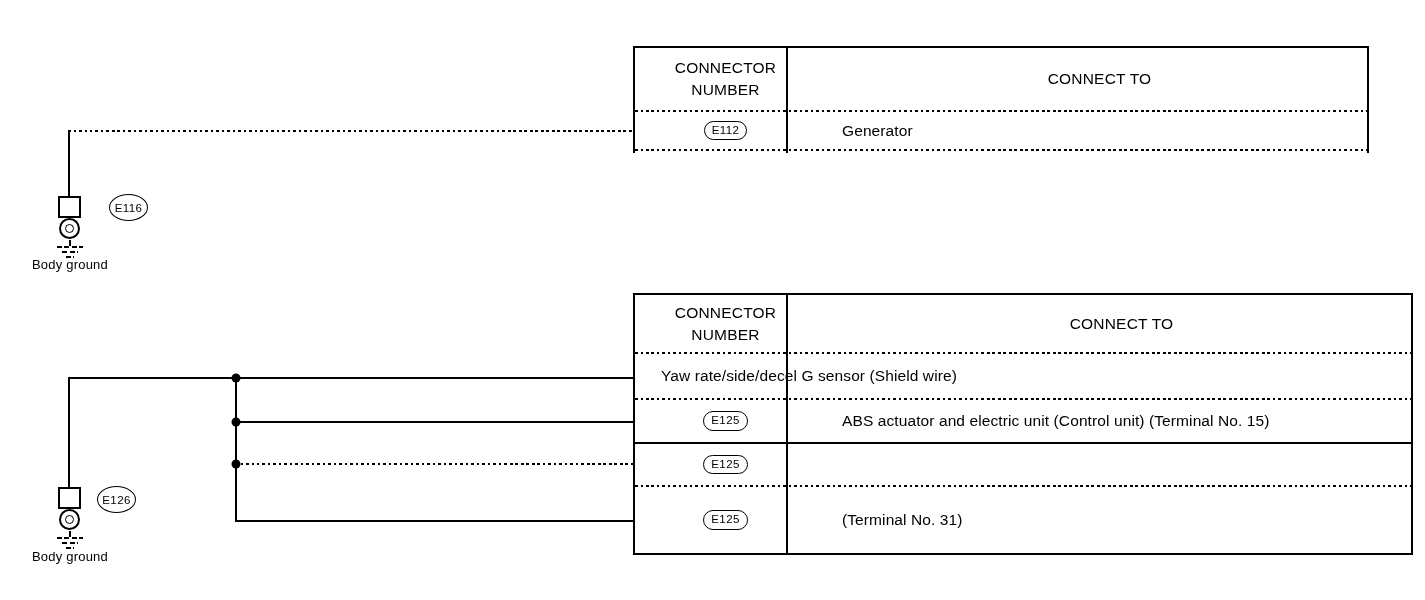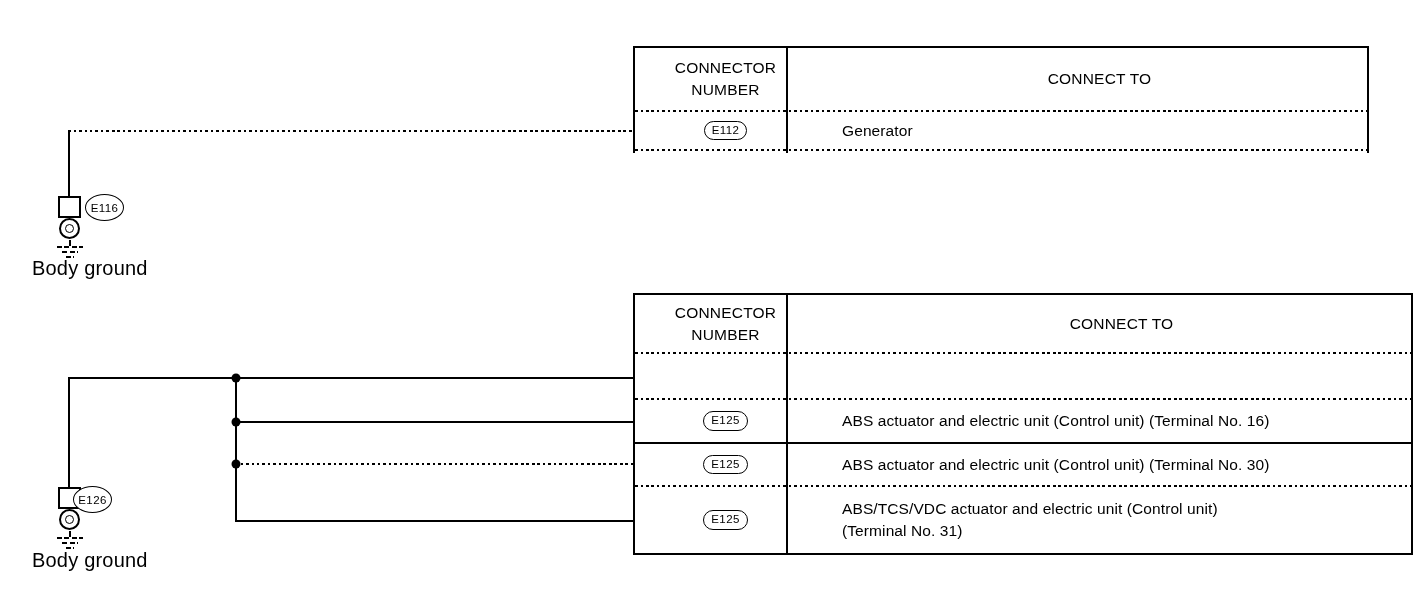--- a/index.html
+++ b/index.html
@@ -36,22 +36,22 @@
   
   .gsquare { position:absolute; width:19px; height:18px; border:2px solid #000; background:#fff; }
   .gring { position:absolute; width:17px; height:17px; border:2.5px solid #000; border-radius:50%;
            display:flex; align-items:center; justify-content:center; background:#fff; }
   .gring::after { content:""; width:7px; height:7px; border:1.8px solid #000; border-radius:50%; }
   .gstem { position:absolute; width:2px; background:#000; }
   .gbar { position:absolute; height:2px;
           background:repeating-linear-gradient(90deg,#000 0 5px,transparent 5px 7.5px); }
   .oval { position:absolute; width:37px; height:25px; border:1.7px solid #000; border-radius:50%;
           display:flex; align-items:center; justify-content:center;
-          font-size:11.5px; letter-spacing:0.4px; background:#fff; }
-  .gndlabel { position:absolute; font-size:20px; letter-spacing:0.2px; }
+          font-size:11.5px; letter-spacing:0.4px; background:#fff;margin-left:24px; }
+  .gndlabel { position:absolute; font-size:13px; letter-spacing:0.2px; }
 </style>
 </head>
 <body>
 
 <div class="canvas">
 
   <div class="wire hdot" style="left:68px; top:130px; width:565px;"></div>
   <div class="wire v" style="left:68px; top:130px; height:66px;"></div>
 
   <div class="gsquare" style="left:58px; top:196px;"></div>
@@ -116,47 +116,46 @@
         <span class="hdrtxt">CONNECTOR</span>
         <span class="hdrtxt">NUMBER</span>
       </div>
       <div class="c2 center">
         <span class="hdrtxt">CONNECT TO</span>
       </div>
     </div>
     <div class="hl dot" style="top:57px;"></div>
 
     <div class="trow" style="top:59px; height:44px;">
+      <div class="c2">
+        <span class="celltxt">Yaw rate/side/decel G sensor (Shield wire)</span>
+      </div>
     </div>
     <div class="hl dot" style="top:103px;"></div>
 
     <div class="trow" style="top:105px; height:42px;">
       <div class="c1">
         <span class="badge">E125</span>
       </div>
       <div class="c2">
-        <span class="celltxt">ABS actuator and electric unit (Control unit) (Terminal No. 16)</span>
+        <span class="celltxt">ABS actuator and electric unit (Control unit) (Terminal No. 15)</span>
       </div>
     </div>
     <div class="hl solid" style="top:147px;"></div>
 
     <div class="trow" style="top:149px; height:41px;">
       <div class="c1">
         <span class="badge">E125</span>
-      </div>
-      <div class="c2">
-        <span class="celltxt">ABS actuator and electric unit (Control unit) (Terminal No. 30)</span>
       </div>
     </div>
     <div class="hl dot" style="top:190px;"></div>
 
     <div class="trow" style="top:192px; height:66px;">
       <div class="c1">
         <span class="badge">E125</span>
       </div>
       <div class="c2" style="flex-direction:column; align-items:flex-start; justify-content:center;">
-        <span class="celltxt">ABS/TCS/VDC actuator and electric unit (Control unit)</span>
         <span class="celltxt">(Terminal No. 31)</span>
       </div>
     </div>
   </div>
 
 </div>
 
 </body></html>

